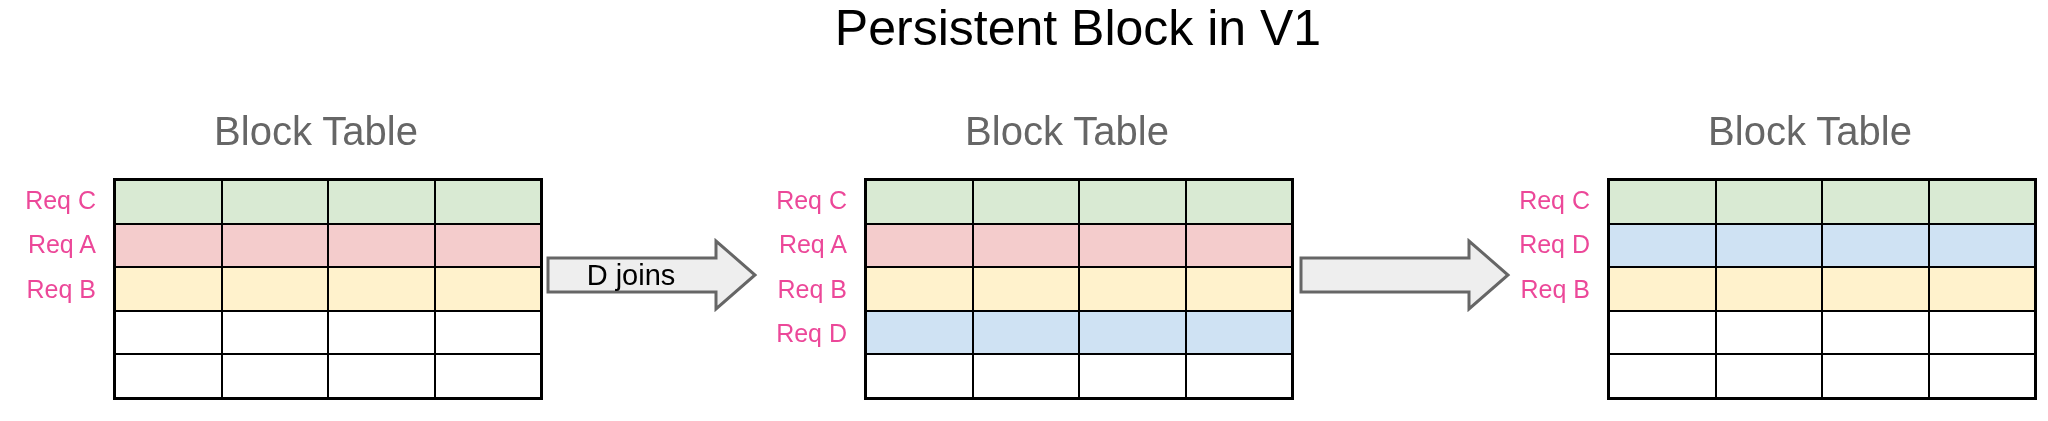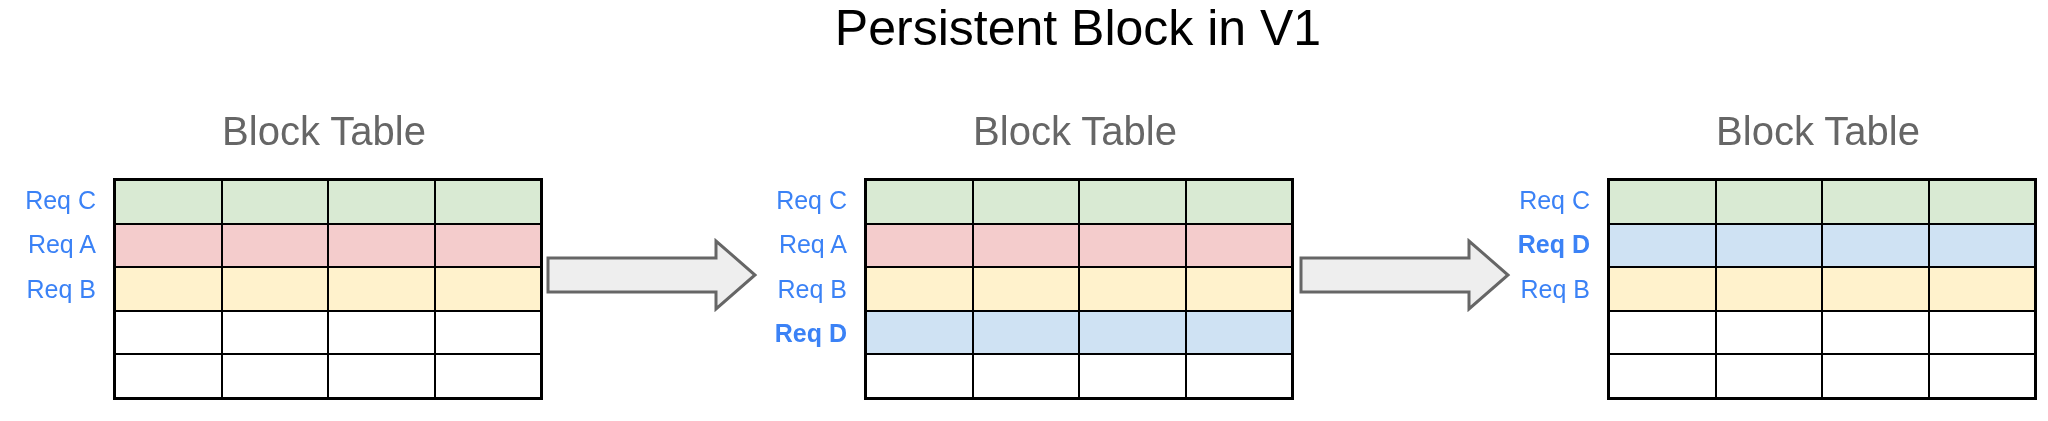--- a/index.html
+++ b/index.html
@@ -22,45 +22,45 @@
   .panel {
     position: absolute;
     top: 108px;
     width: 543px; height: 292px;
   }
   .panel-1 { left: 0px; }
   .panel-2 { left: 751px; }
   .panel-3 { left: 1494px; }
   .panel-title {
     position: absolute;
-    left: 109px; top: 0;
+    left: 101px; top: 0;
     width: 430px;
     text-align: center;
     font-size: 40px;
     line-height: 46px;
     color: var(--heading_text);
     white-space: nowrap;
   }
   .row-labels {
     position: absolute;
     left: 0; top: 70px;
     width: 96px; height: 222px;
     display: flex;
     flex-direction: column;
   }
   .row-label {
     flex: 1;
     display: flex;
     align-items: center;
     justify-content: flex-end;
     font-size: 25px;
-    color: #3b82f6;
-    white-space: nowrap;
-  }
-  .row-label.bold { font-weight: bold; }
+    color: #ec4899;
+    white-space: nowrap;
+  }
+  .row-label.bold { font-weight: normal; }
   .block-table-grid {
     position: absolute;
     left: 113px; top: 70px;
     width: 430px; height: 222px;
     box-sizing: border-box;
     display: grid;
     grid-template-columns: repeat(4, 1fr);
     grid-auto-rows: 1fr;
     gap: 2px;
     background: var(--grid_line);
@@ -128,20 +128,21 @@
       <div class="cell" style="background: var(--white);"></div>
       <div class="cell" style="background: var(--white);"></div>
       <div class="cell" style="background: var(--white);"></div>
     </div>
 </div>
 
 <div class="arrow arrow-1">
   <svg viewBox="0 0 212 74">
     <polygon points="2,20 170,20 170,3 209,37 170,71 170,54 2,54"></polygon>
   </svg>
+  <div class="arrow-label">D joins</div>
 </div>
 
 <div class="panel panel-2">
   <div class="panel-title">Block Table</div>
   <div class="row-labels">
       <div class="row-label">Req C</div>
       <div class="row-label">Req A</div>
       <div class="row-label">Req B</div>
       <div class="row-label bold">Req D</div>
       <div class="row-label"></div>

